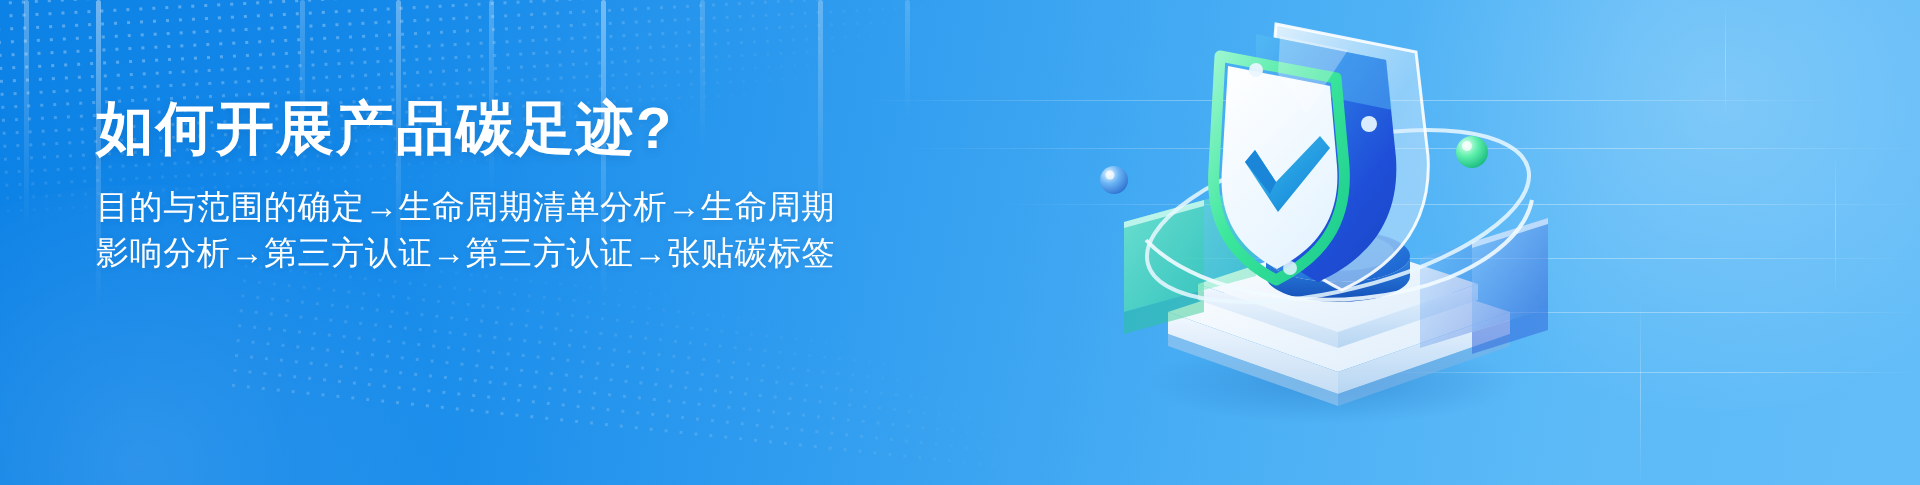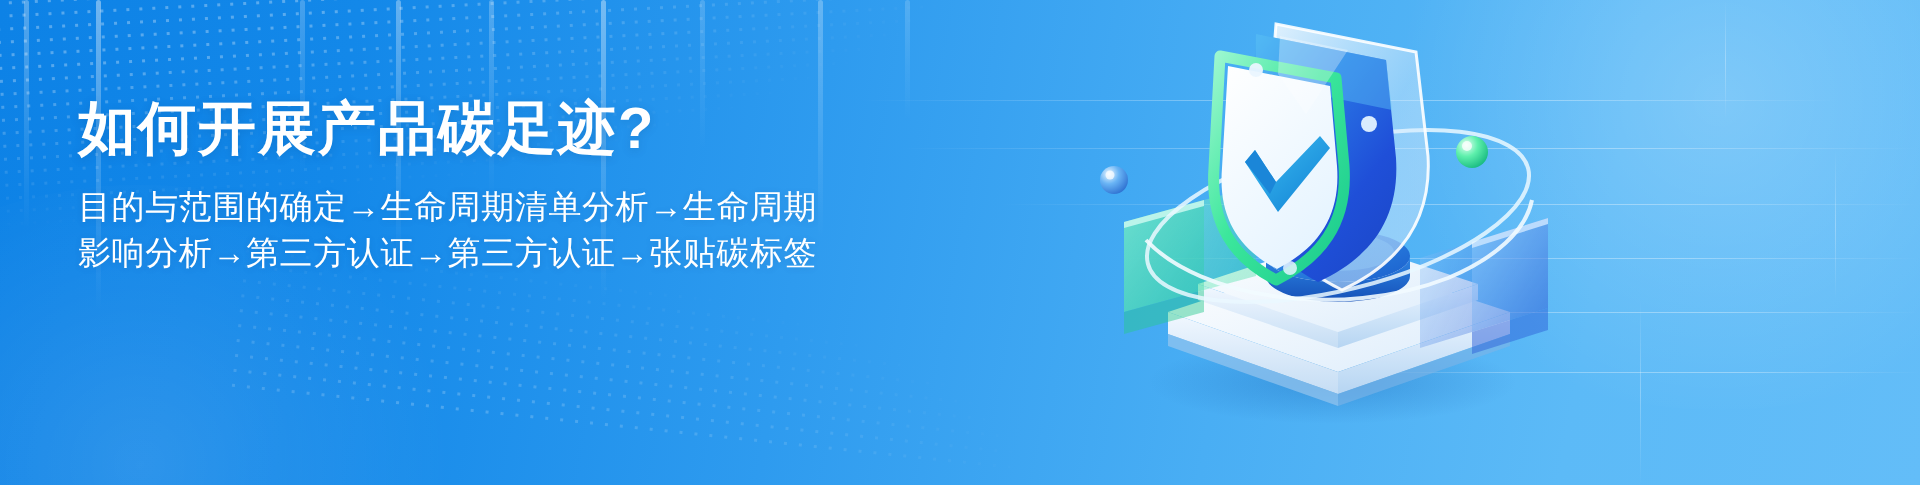--- a/index.html
+++ b/index.html
@@ -40,21 +40,21 @@
   
   .hline{position:absolute;height:1px;background:linear-gradient(90deg, rgba(255,255,255,0) 0%, rgba(255,255,255,.30) 35%, rgba(255,255,255,.34) 70%, rgba(255,255,255,0) 100%);}
   .vline{position:absolute;width:1px;background:linear-gradient(180deg, rgba(255,255,255,0) 0%, rgba(255,255,255,.28) 50%, rgba(255,255,255,0) 100%);}
 
   .glow-tr{position:absolute;right:-180px;top:-210px;width:760px;height:620px;border-radius:50%;
     background:radial-gradient(circle, rgba(255,255,255,.20) 0%, rgba(255,255,255,0) 66%);}
   .glow-bl{position:absolute;left:-220px;bottom:-260px;width:720px;height:560px;border-radius:50%;
     background:radial-gradient(circle, rgba(255,255,255,.12) 0%, rgba(255,255,255,0) 68%);}
 
   
-  .text-block{position:absolute;left:78px;top:96px;width:920px;z-index:6;}
+  .text-block{position:absolute;left:96px;top:96px;width:920px;z-index:6;}
   .headline{
     color:#ffffff;font-size:58px;line-height:64px;font-weight:700;letter-spacing:2px;
     margin:0 0 24px 0;white-space:nowrap;
     text-shadow:0 2px 10px rgba(5,60,120,.18);
   }
   .sub-line{
     color:#ffffff;font-size:33px;line-height:46px;font-weight:400;letter-spacing:.6px;
     margin:0;white-space:nowrap;text-shadow:0 1px 6px rgba(5,60,120,.15);
   }
 

